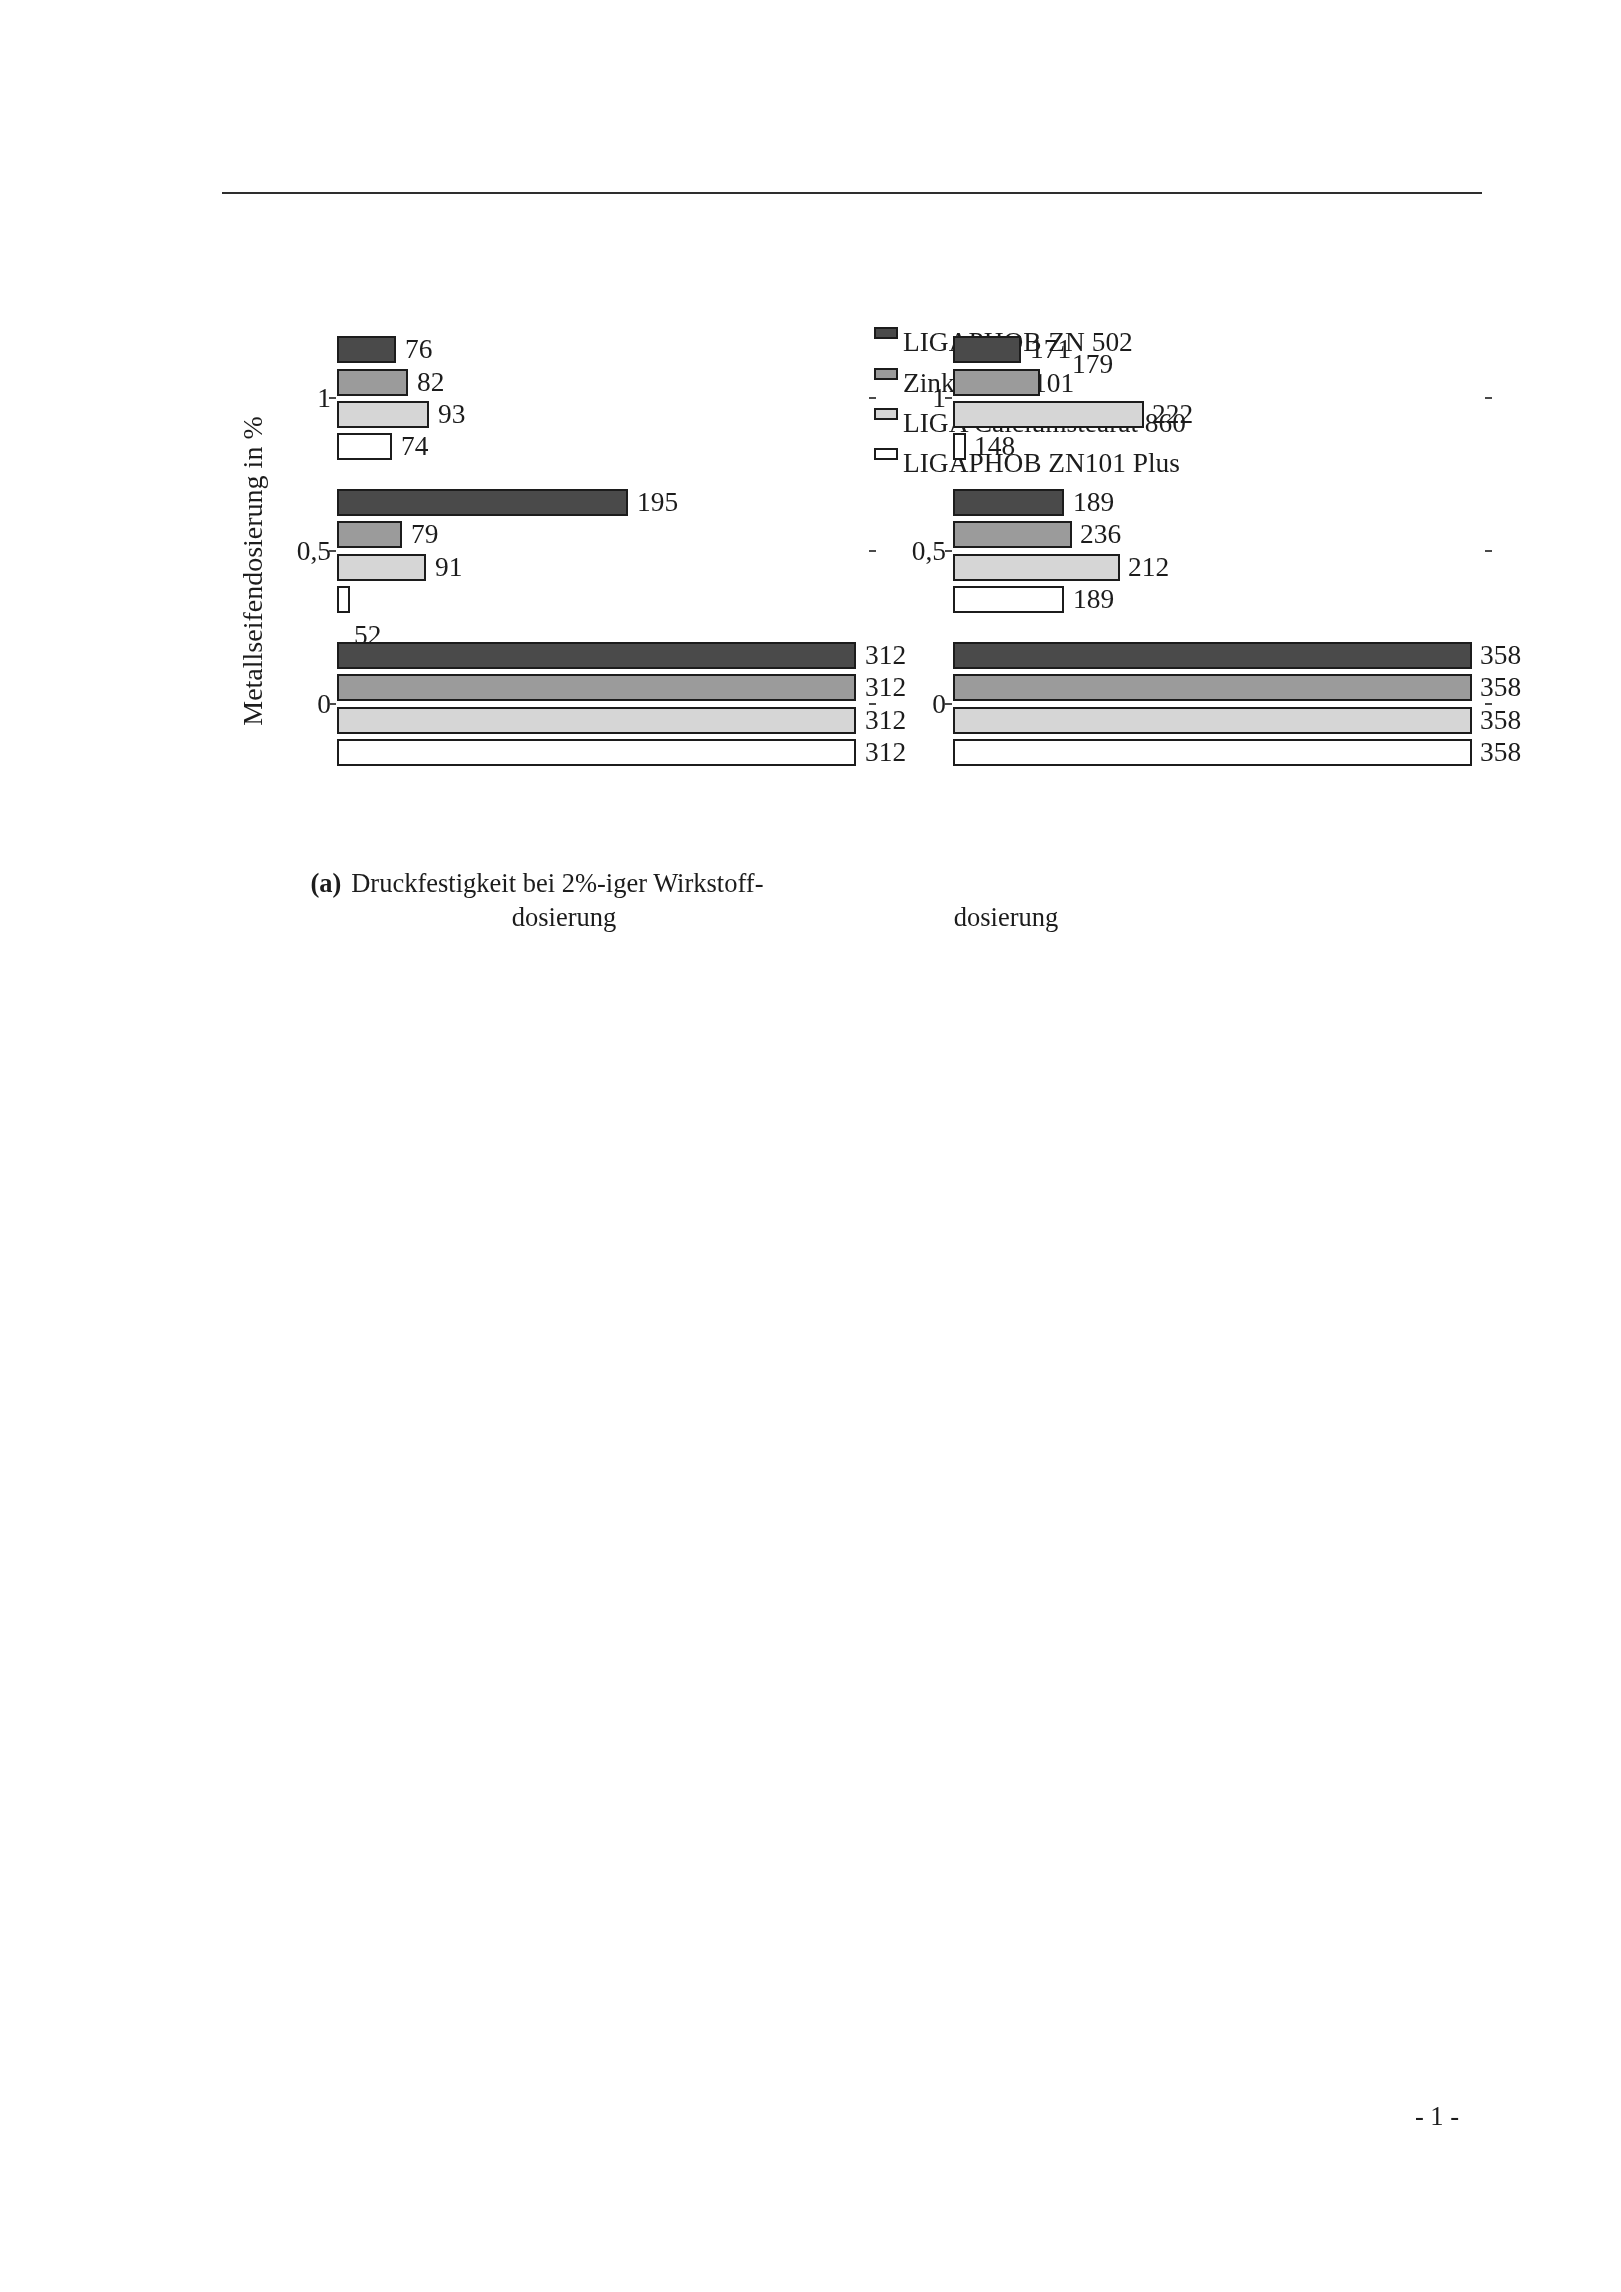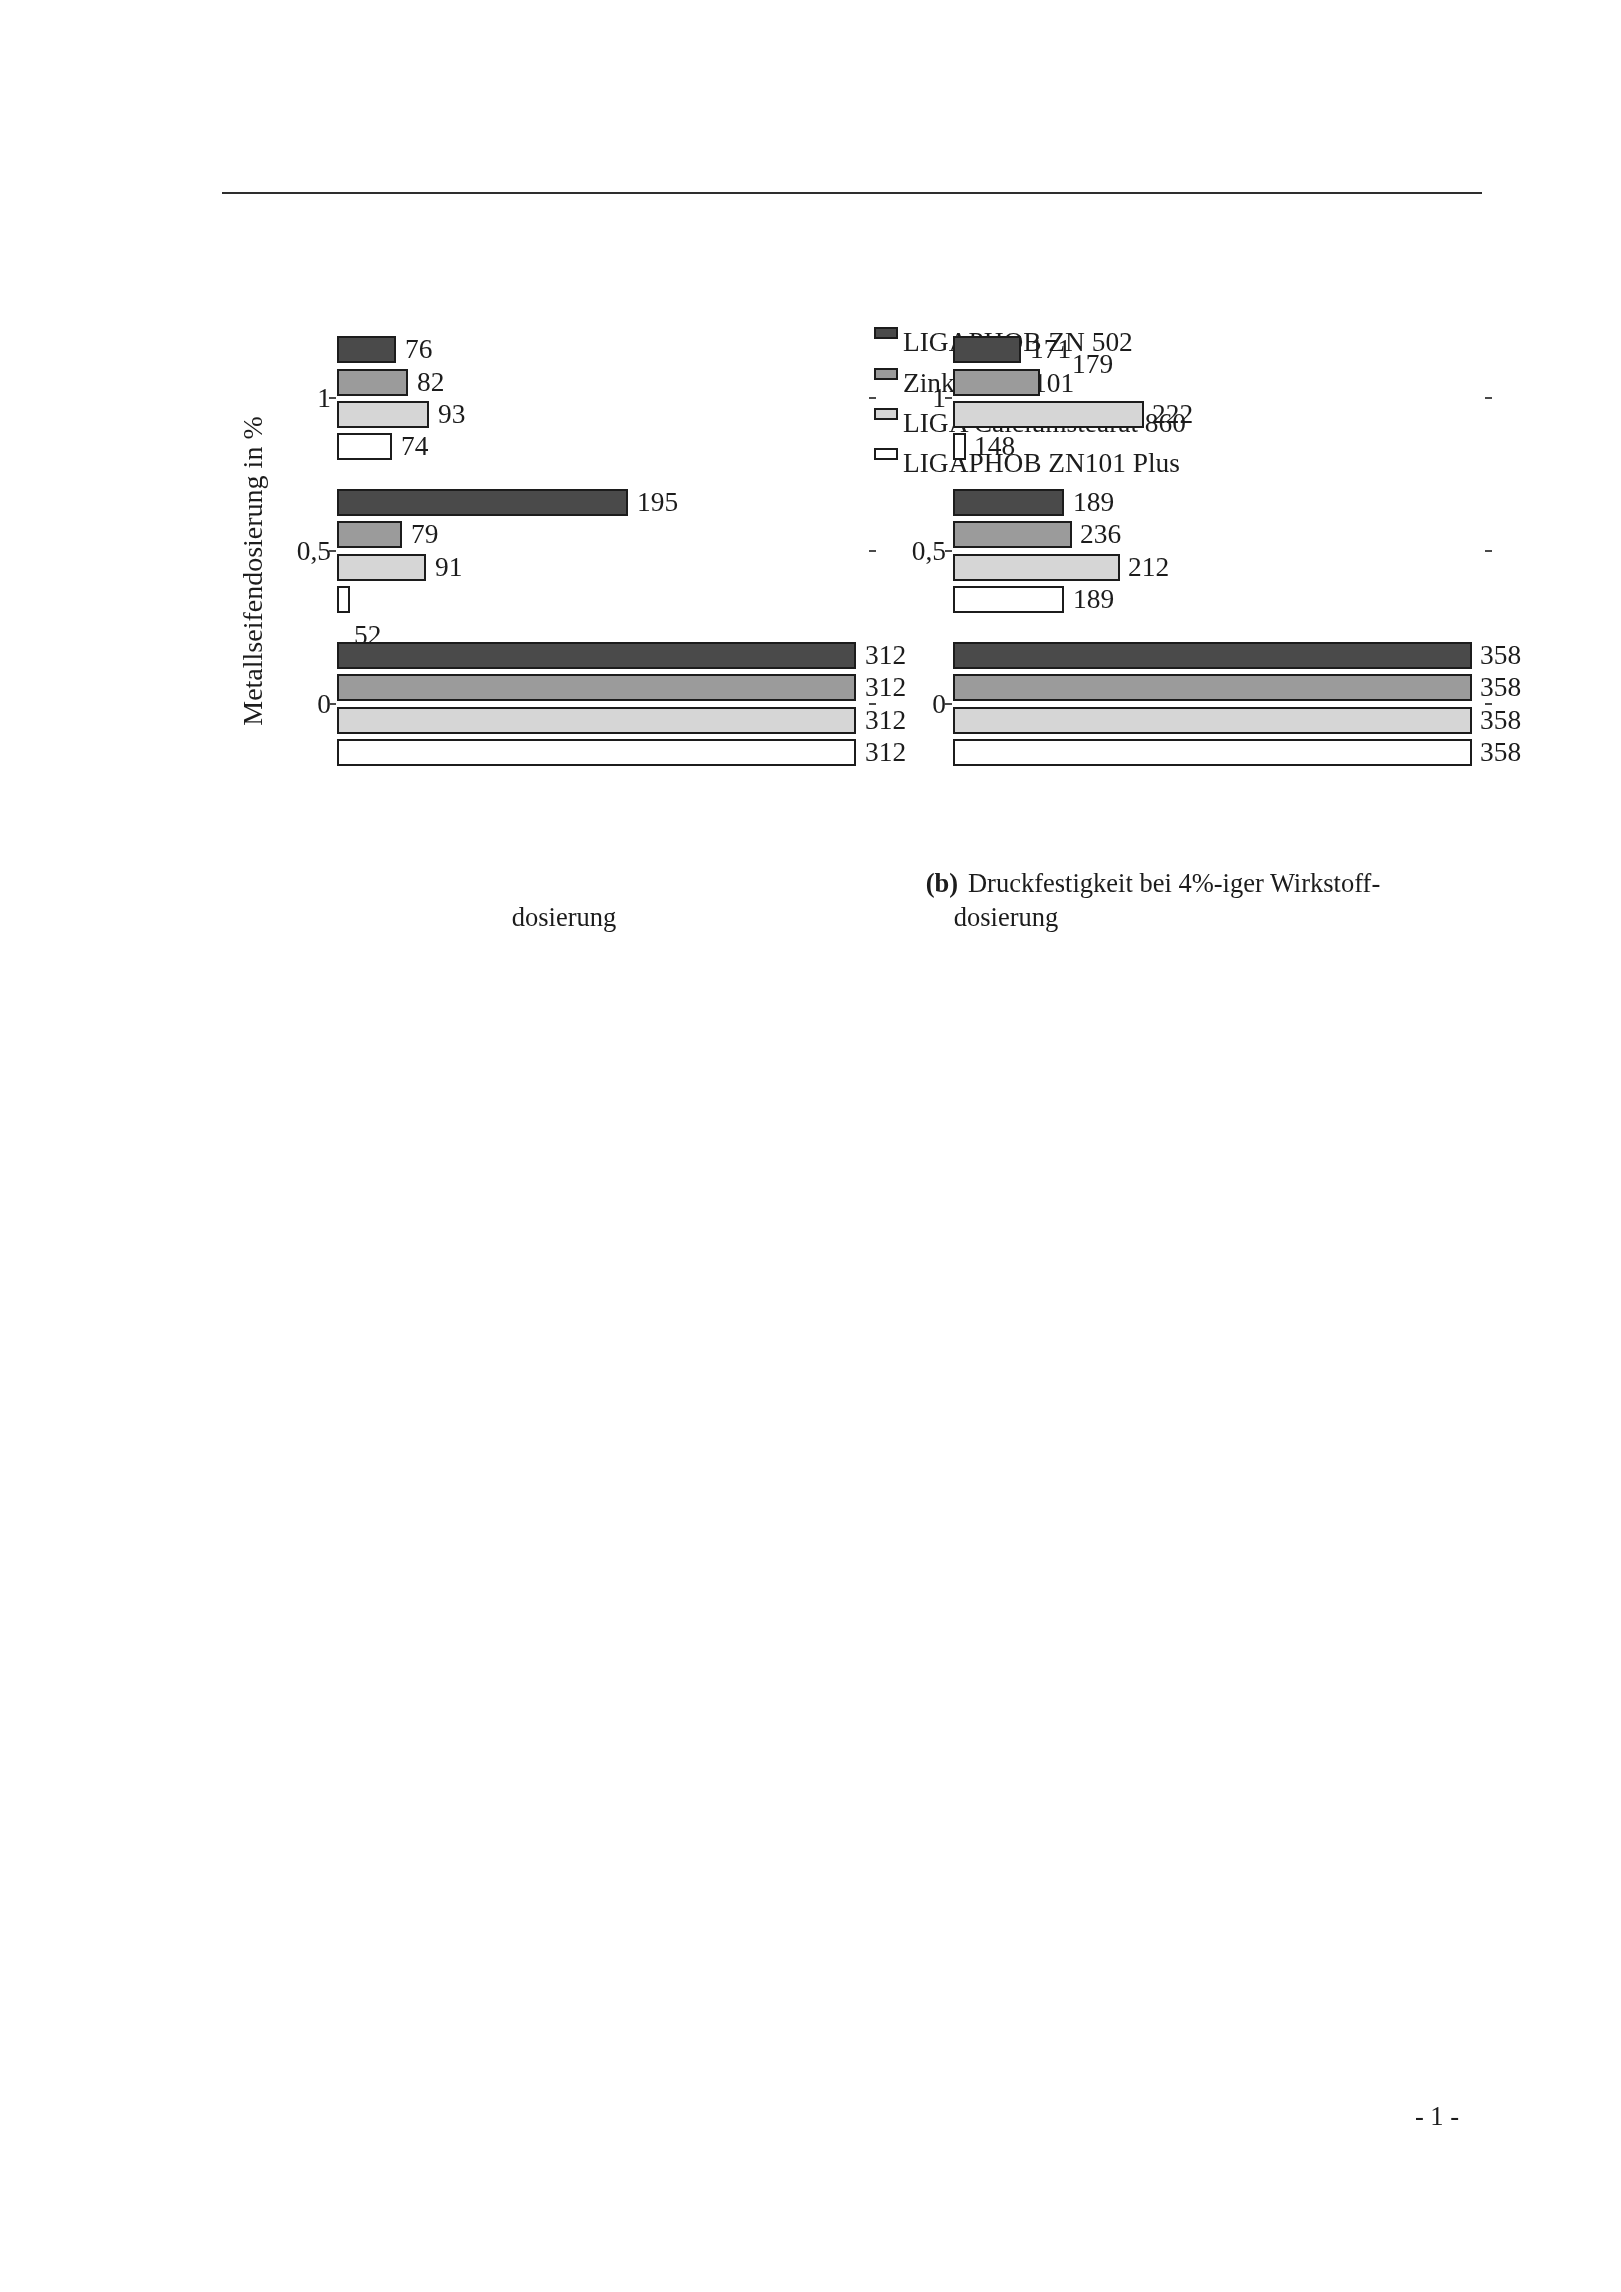--- a/index.html
+++ b/index.html
@@ -103,27 +103,27 @@
       <div class="bar" style="left: 953px; top: 707px; width: 519px; background: rgb(214, 214, 214);"></div>
       <div class="valLabel" style="left: 1480px; top: 707px;">358</div>
       <div class="bar" style="left: 953px; top: 433px; width: 12.6px; background: rgb(255, 255, 255);"></div>
       <div class="valLabel" style="left: 974px; top: 433px; text-align: right;">148</div>
       <div class="bar" style="left: 953px; top: 586px; width: 111px; background: rgb(255, 255, 255);"></div>
       <div class="valLabel" style="left: 1073px; top: 586px;">189</div>
       <div class="bar" style="left: 953px; top: 739px; width: 519px; background: rgb(255, 255, 255);"></div>
       <div class="valLabel" style="left: 1480px; top: 739px;">358</div>
     </div>
 
+  <div class="caption" style="left:243px;top:868px;width:588px;">
+    <span class="lab">(a)</span><span>Druckfestigkeit bei 2%-iger Wirkstoff-</span>
+  </div>
   <div class="caption" style="left:270px;top:902px;width:588px;">
     <span>dosierung</span>
   </div>
 
-  <div class="caption" style="left:859px;top:868px;width:588px;">
-    <span class="lab">(b)</span><span>Druckfestigkeit bei 4%-iger Wirkstoff-</span>
-  </div>
   <div class="caption" style="left:712px;top:902px;width:588px;">
     <span>dosierung</span>
   </div>
 
 
   <div class="pagenum">- 1 -</div>
 
 </div>
 
 

